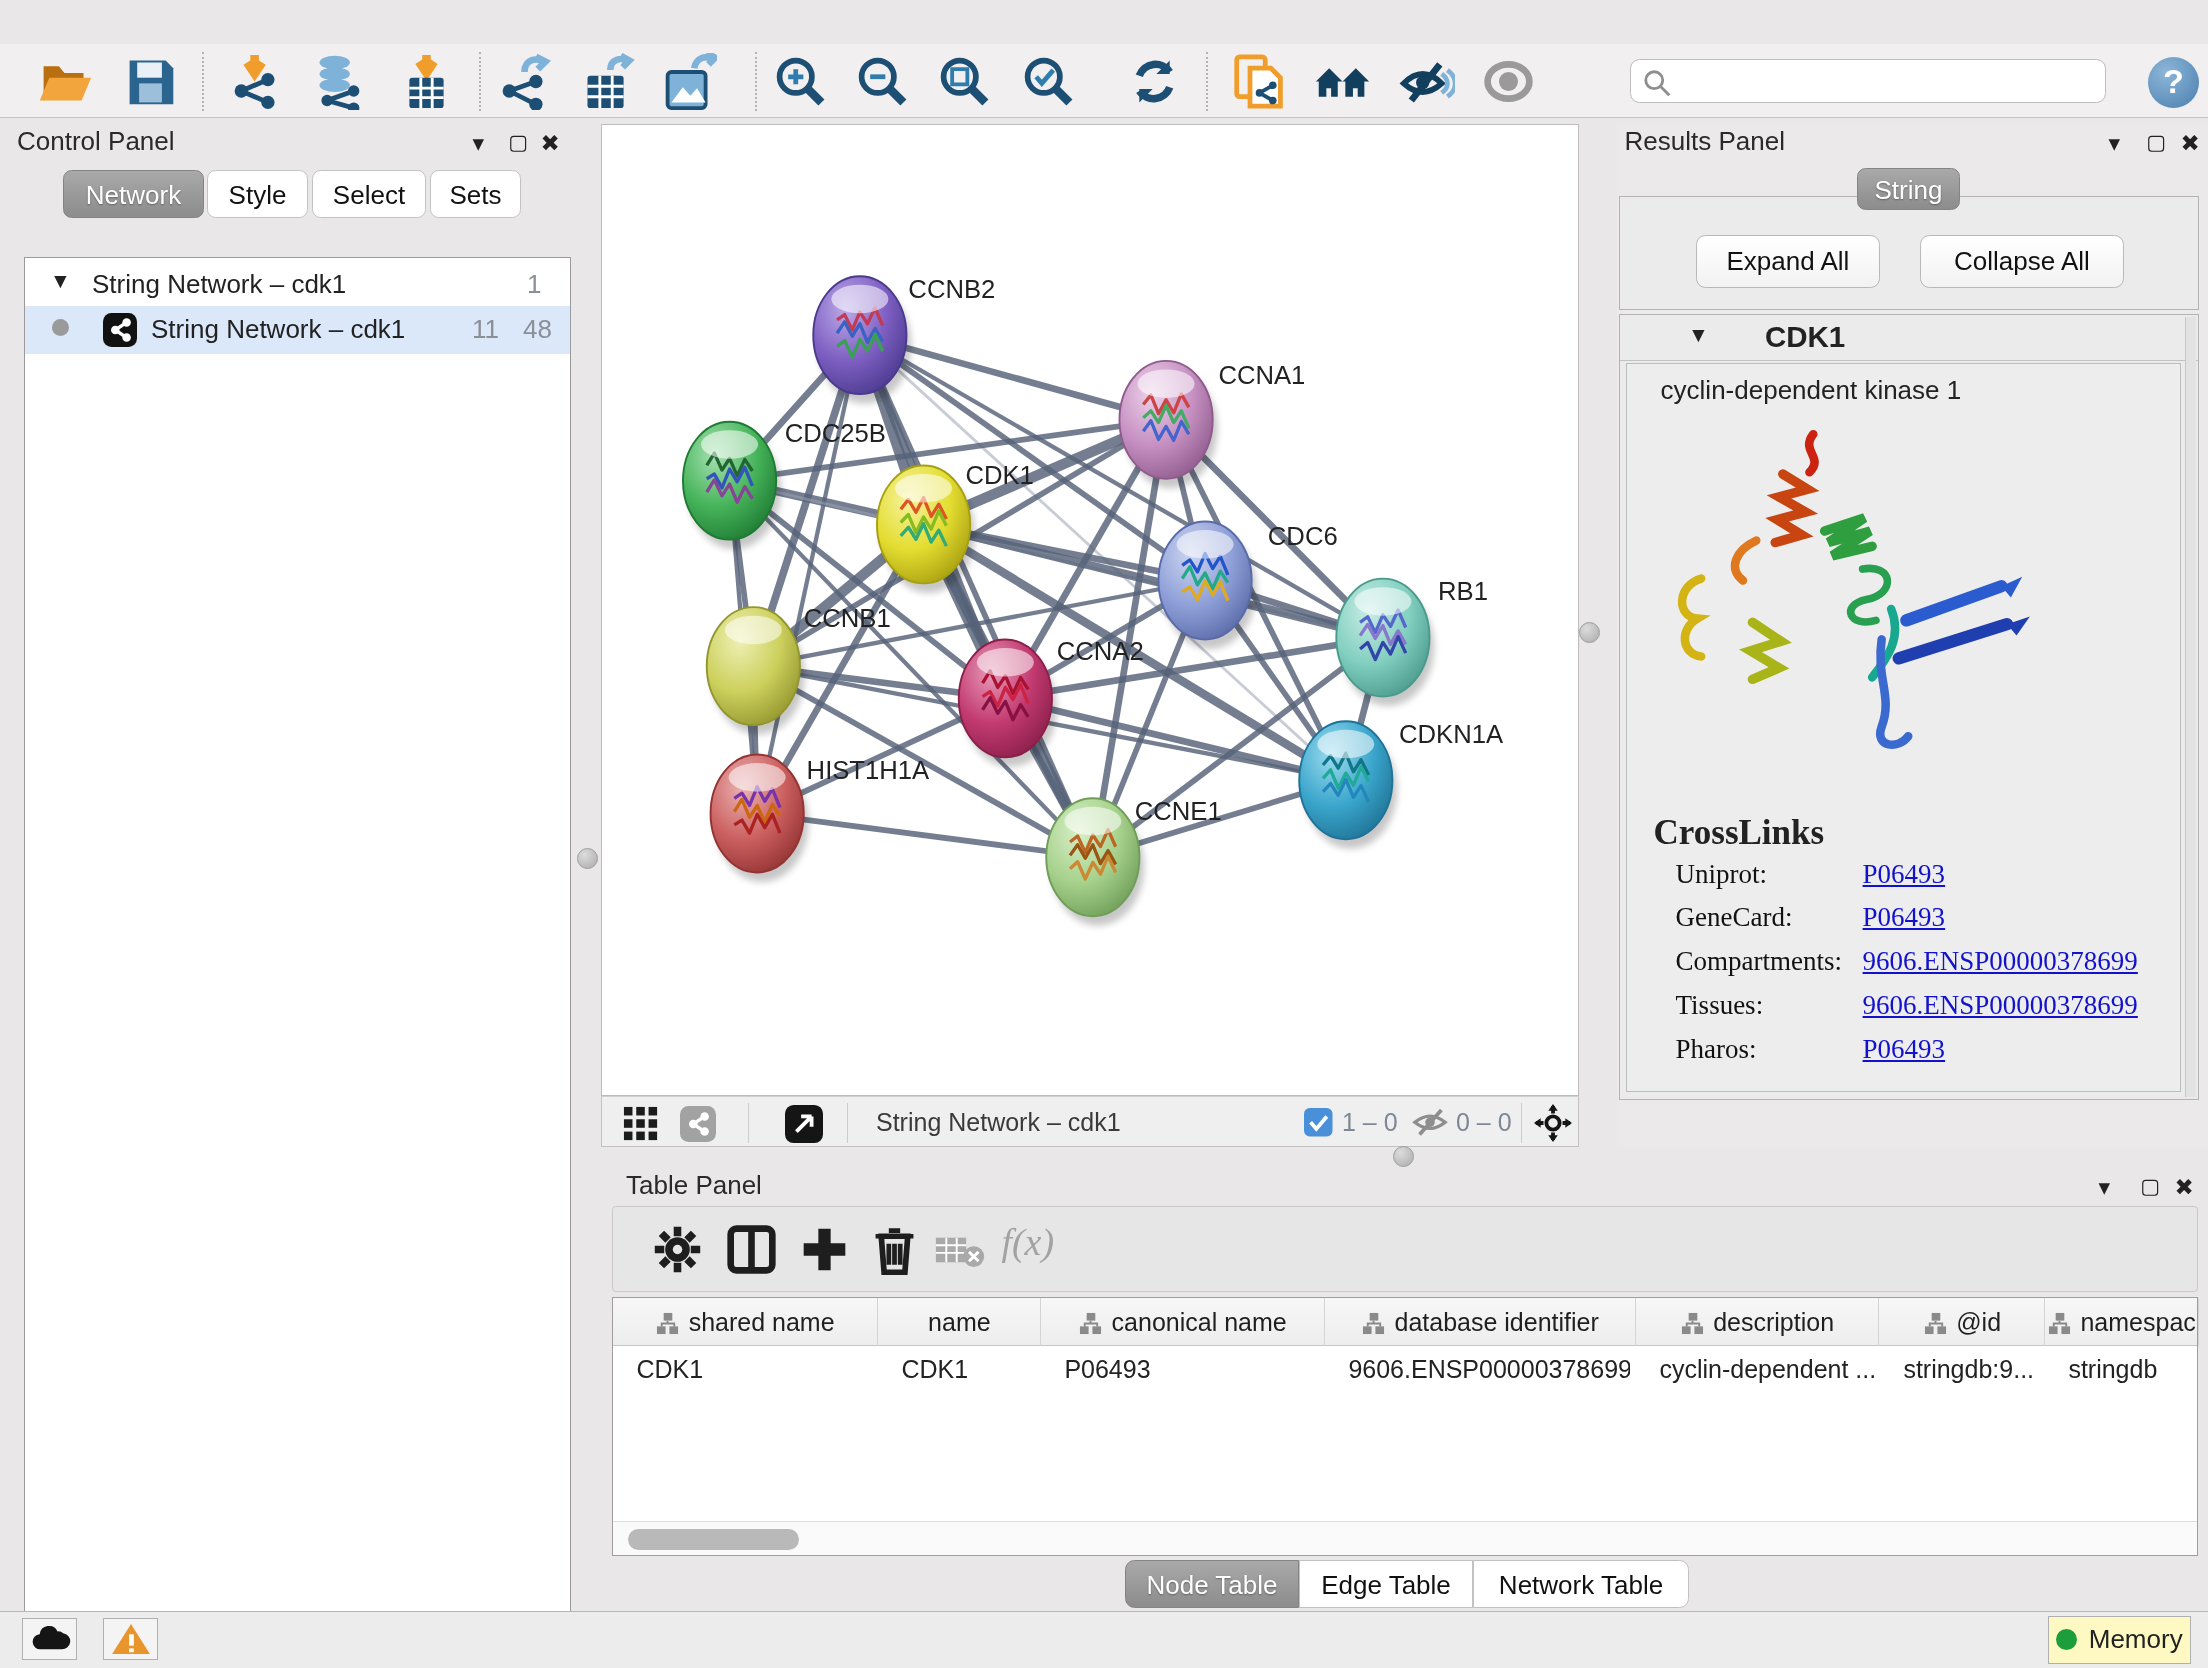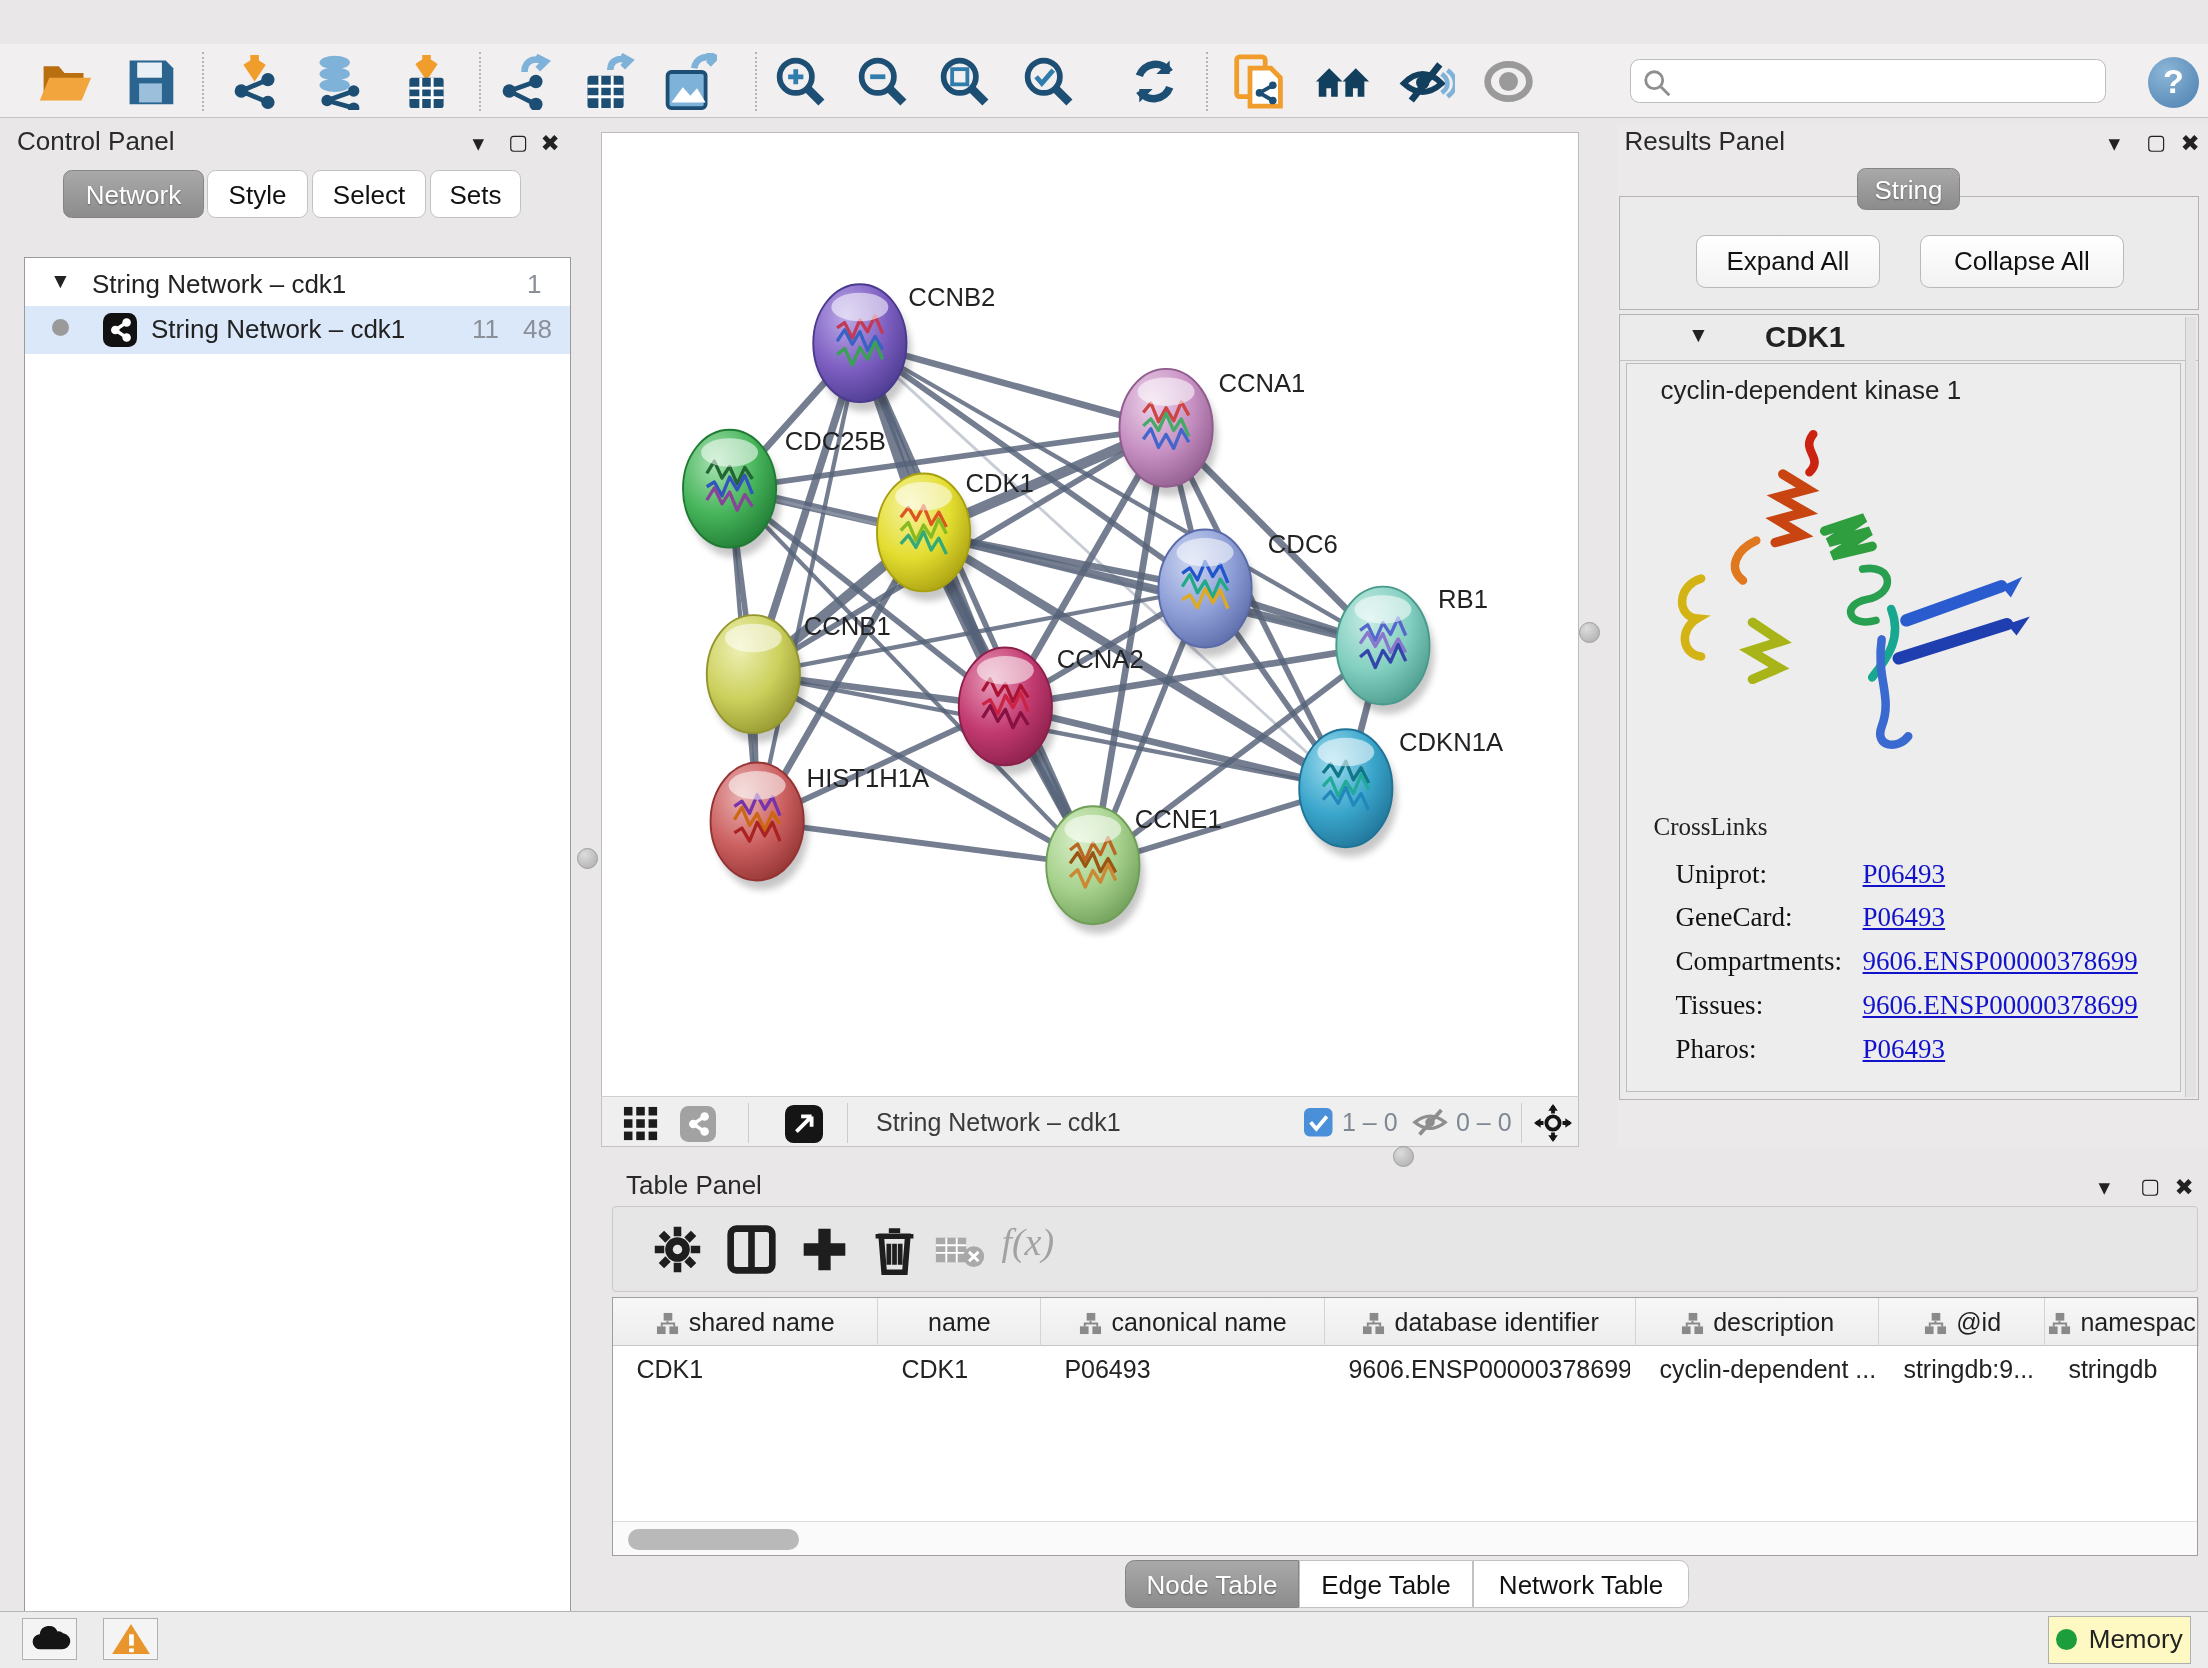--- a/index.html
+++ b/index.html
@@ -41,21 +41,21 @@
   
   .control-panel { position:absolute; left:0; top:124px; width:571px; height:1488px; background:#e9e7e7; }
   .tree-box { position:absolute; left:24px; top:133px; width:547px; height:1442px;
     background:#fff; border:1.9px solid #9a9a9a; }
   .tree-row { position:absolute; left:0; width:100%; height:48px; font-size:26px; }
   .tree-row .cnt { position:absolute; color:#8a8f98; }
 
   
   .network-panel { position:absolute; left:601px; top:124px; width:978px; height:1023px; }
   .net-canvas { position:absolute; left:0; top:0; width:978px; height:972px; background:#fff;
-    border:1px solid #bcbcbc;margin-top:8px; }
+    border:1px solid #bcbcbc; }
   .net-bar { position:absolute; left:0; top:972px; width:978px; height:51px; background:#f0efef;
     border:1px solid #c2c2c2; border-top:1px solid #cfcfcf; }
   .nb-sep { position:absolute; top:5.7px; height:40px; border-left:1px solid #cccccc; }
   .nb-txt { position:absolute; top:11.4px; font-size:25px; color:#3a3a3a; }
   .nb-cnt { position:absolute; top:11.4px; font-size:25px; color:#7e8794; }
 
   
   .results-panel { position:absolute; left:1617px; top:124px; width:592px; height:1023px; background:#ebe9e9; }
   .rp-box { position:absolute; left:1.9px; width:580px; background:#ebebeb; border:1.9px solid #b3b3b3; }
   .btn { position:absolute; background:linear-gradient(#ffffff,#f2f2f2); border:1px solid #b9b9b9;
@@ -579,21 +579,21 @@
             <path d="M172 118 l42 -14 l-38 26 l44 -12 l-40 26 l42 -10" stroke="#2e9e3e" stroke-width="10"></path>
             <path d="M212 158 c32 -6 36 26 4 32 c-28 6 -18 30 10 22" stroke="#28a050" stroke-width="8"></path>
             <path d="M242 200 c12 30 -4 52 -20 72" stroke="#18a890" stroke-width="9"></path>
             <path d="M258 212 L358 176" stroke="#2a5cd0" stroke-width="13"></path>
             <path d="M250 252 L364 216" stroke="#1f3fb0" stroke-width="13"></path>
             <path d="M232 232 c-6 42 12 60 0 92 c-8 22 18 24 28 10" stroke="#3a6ad0" stroke-width="9"></path>
           </g>
           <path d="M358 176 l22 -10 l-12 22 Z" fill="#2a5cd0"></path>
           <path d="M364 216 l24 -8 l-14 20 Z" fill="#1f3fb0"></path>
         </svg>
-        <div style="position:absolute;left:27px;top:449px;font-family:'Liberation Serif','DejaVu Serif',serif;font-size:25px;font-weight:normal">CrossLinks</div>
+        <div style="position:absolute;left:27px;top:449px;font-family:'Liberation Serif','DejaVu Serif',serif;font-size:35px;font-weight:bold">CrossLinks</div>
         <div class="xl-row" style="top:495px">
             <span style="position:absolute;left:49px">Uniprot:</span>
             <a style="position:absolute;left:236px">P06493</a>
           </div>
         <div class="xl-row" style="top:538px">
             <span style="position:absolute;left:49px">GeneCard:</span>
             <a style="position:absolute;left:236px">P06493</a>
           </div>
         <div class="xl-row" style="top:582px">
             <span style="position:absolute;left:49px">Compartments:</span>

